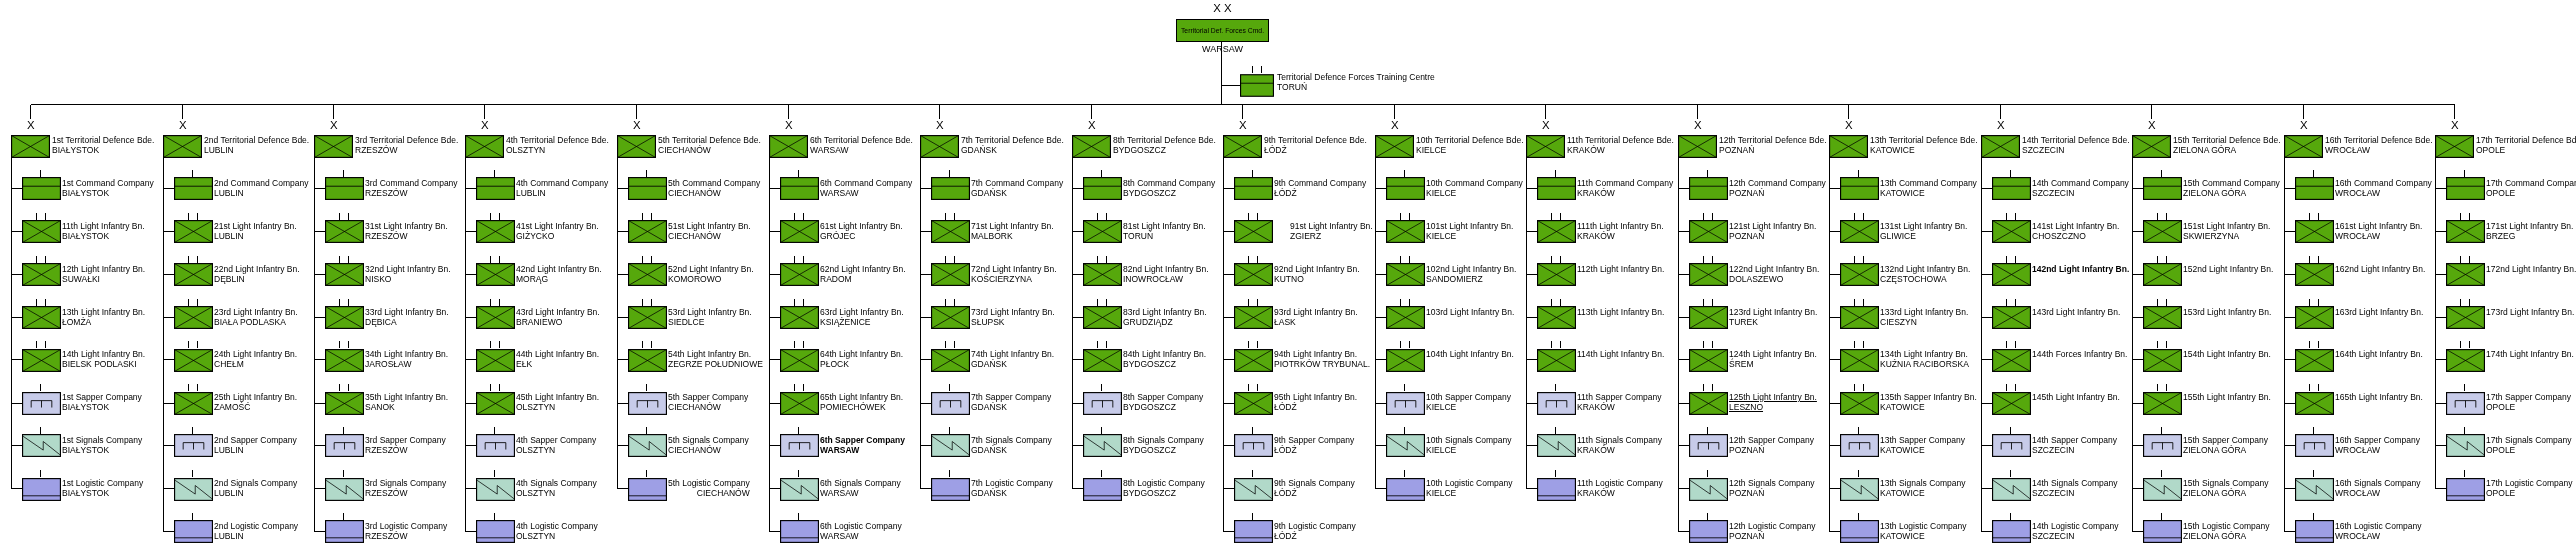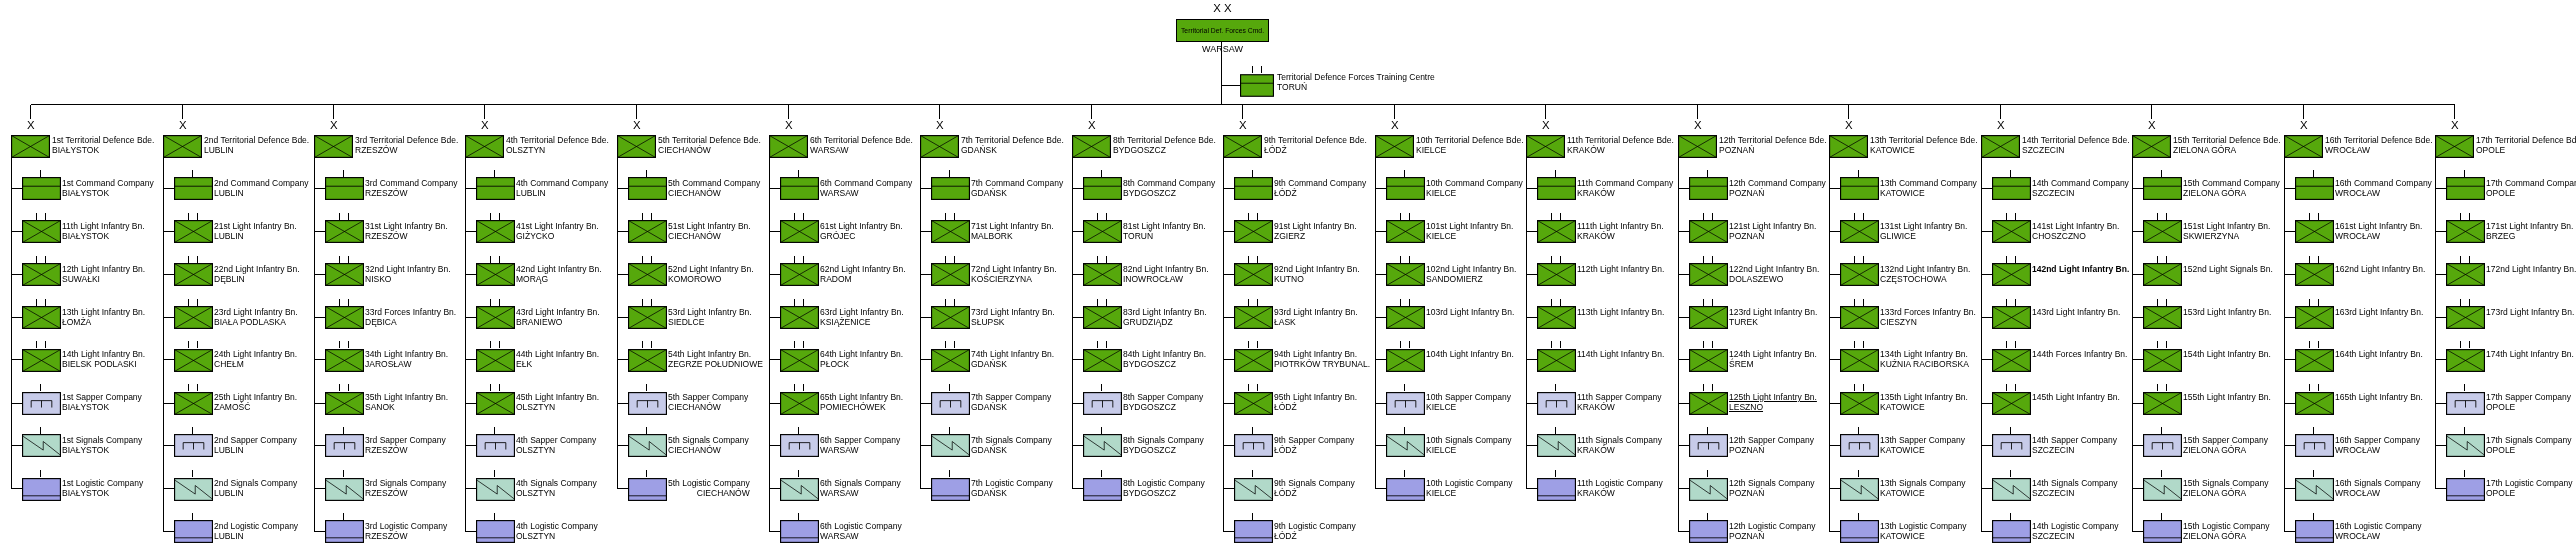--- a/index.html
+++ b/index.html
@@ -306,21 +306,21 @@
       </div>
       <div class="tick" style="left:36px;top:299px;"></div>
       <div class="tick" style="left:45px;top:299px;"></div>
       <div class="hline" style="left:10.8px;top:317px;width:10.8px;"></div>
       <svg class="unitbox" style="left:21.6px;top:306px;" width="39" height="23" viewBox="0 0 68 40">
         <rect x="1" y="1" width="66" height="38" fill="#56A80C" stroke="#000" stroke-width="2"></rect>
         <line x1="1" y1="1" x2="67" y2="39" stroke="#000" stroke-width="1.3"></line>
         <line x1="67" y1="1" x2="1" y2="39" stroke="#000" stroke-width="1.3"></line>
       </svg>
       <div class="lbl" style="left:62px;top:307px;">
-        <div>33rd Forces Infantry Bn.</div>
+        <div>33rd Light Infantry Bn.</div>
         <div>DĘBICA</div>
       </div>
       <div class="tick" style="left:36px;top:341px;"></div>
       <div class="tick" style="left:45px;top:341px;"></div>
       <div class="hline" style="left:10.8px;top:359px;width:10.8px;"></div>
       <svg class="unitbox" style="left:21.6px;top:349px;" width="39" height="23" viewBox="0 0 68 40">
         <rect x="1" y="1" width="66" height="38" fill="#56A80C" stroke="#000" stroke-width="2"></rect>
         <line x1="1" y1="1" x2="67" y2="39" stroke="#000" stroke-width="1.3"></line>
         <line x1="67" y1="1" x2="1" y2="39" stroke="#000" stroke-width="1.3"></line>
       </svg>
@@ -669,21 +669,21 @@
       <div class="lbl" style="left:62px;top:392px;">
         <div>65th Light Infantry Bn.</div>
         <div>POMIECHÓWEK</div>
       </div>
       <div class="tick" style="left:40px;top:427px;"></div>
       <div class="hline" style="left:10.8px;top:445px;width:10.8px;"></div>
       <svg class="unitbox" style="left:21.6px;top:434px;" width="39" height="23" viewBox="0 0 68 40">
         <rect x="1" y="1" width="66" height="38" fill="#C7CBE9" stroke="#000" stroke-width="2"></rect>
         <path d="M16,27 V15 H52 V27 M34,15 V27" fill="none" stroke="#000" stroke-width="1.5"></path>
       </svg>
-      <div class="lbl" style="left:62px;top:435px;">
+      <div class="lbl" style="left:62px;top:435px;font-weight:bold;">
         <div>6th Sapper Company</div>
         <div>WARSAW</div>
       </div>
       <div class="tick" style="left:40px;top:470px;"></div>
       <div class="hline" style="left:10.8px;top:488px;width:10.8px;"></div>
       <svg class="unitbox" style="left:21.6px;top:478px;" width="39" height="23" viewBox="0 0 68 40">
         <rect x="1" y="1" width="66" height="38" fill="#B1D9C9" stroke="#000" stroke-width="2"></rect>
         <path d="M2,4 L37,28 L37,13 L66,36" fill="none" stroke="#000" stroke-width="1.3"></path>
       </svg>
       <div class="lbl" style="left:62px;top:478px;">
@@ -929,21 +929,21 @@
         <div>ŁÓDŹ</div>
       </div>
       <div class="tick" style="left:36px;top:213px;"></div>
       <div class="tick" style="left:45px;top:213px;"></div>
       <div class="hline" style="left:10.8px;top:231px;width:10.8px;"></div>
       <svg class="unitbox" style="left:21.6px;top:220px;" width="39" height="23" viewBox="0 0 68 40">
         <rect x="1" y="1" width="66" height="38" fill="#56A80C" stroke="#000" stroke-width="2"></rect>
         <line x1="1" y1="1" x2="67" y2="39" stroke="#000" stroke-width="1.3"></line>
         <line x1="67" y1="1" x2="1" y2="39" stroke="#000" stroke-width="1.3"></line>
       </svg>
-      <div class="lbl" style="left:62px;top:221px;">
+      <div class="lbl" style="left:62px;top:221px;padding-left:16px;">
         <div>91st Light Infantry Bn.</div>
         <div>ZGIERZ</div>
       </div>
       <div class="tick" style="left:36px;top:256px;"></div>
       <div class="tick" style="left:45px;top:256px;"></div>
       <div class="hline" style="left:10.8px;top:274px;width:10.8px;"></div>
       <svg class="unitbox" style="left:21.6px;top:263px;" width="39" height="23" viewBox="0 0 68 40">
         <rect x="1" y="1" width="66" height="38" fill="#56A80C" stroke="#000" stroke-width="2"></rect>
         <line x1="1" y1="1" x2="67" y2="39" stroke="#000" stroke-width="1.3"></line>
         <line x1="67" y1="1" x2="1" y2="39" stroke="#000" stroke-width="1.3"></line>
@@ -1386,21 +1386,21 @@
       </div>
       <div class="tick" style="left:36px;top:299px;"></div>
       <div class="tick" style="left:45px;top:299px;"></div>
       <div class="hline" style="left:10.8px;top:317px;width:10.8px;"></div>
       <svg class="unitbox" style="left:21.6px;top:306px;" width="39" height="23" viewBox="0 0 68 40">
         <rect x="1" y="1" width="66" height="38" fill="#56A80C" stroke="#000" stroke-width="2"></rect>
         <line x1="1" y1="1" x2="67" y2="39" stroke="#000" stroke-width="1.3"></line>
         <line x1="67" y1="1" x2="1" y2="39" stroke="#000" stroke-width="1.3"></line>
       </svg>
       <div class="lbl" style="left:62px;top:307px;">
-        <div>133rd Forces Infantry Bn.</div>
+        <div>133rd Light Infantry Bn.</div>
         <div>CIESZYN</div>
       </div>
       <div class="tick" style="left:36px;top:341px;"></div>
       <div class="tick" style="left:45px;top:341px;"></div>
       <div class="hline" style="left:10.8px;top:359px;width:10.8px;"></div>
       <svg class="unitbox" style="left:21.6px;top:349px;" width="39" height="23" viewBox="0 0 68 40">
         <rect x="1" y="1" width="66" height="38" fill="#56A80C" stroke="#000" stroke-width="2"></rect>
         <line x1="1" y1="1" x2="67" y2="39" stroke="#000" stroke-width="1.3"></line>
         <line x1="67" y1="1" x2="1" y2="39" stroke="#000" stroke-width="1.3"></line>
       </svg>
@@ -1410,21 +1410,21 @@
       </div>
       <div class="tick" style="left:36px;top:384px;"></div>
       <div class="tick" style="left:45px;top:384px;"></div>
       <div class="hline" style="left:10.8px;top:403px;width:10.8px;"></div>
       <svg class="unitbox" style="left:21.6px;top:392px;" width="39" height="23" viewBox="0 0 68 40">
         <rect x="1" y="1" width="66" height="38" fill="#56A80C" stroke="#000" stroke-width="2"></rect>
         <line x1="1" y1="1" x2="67" y2="39" stroke="#000" stroke-width="1.3"></line>
         <line x1="67" y1="1" x2="1" y2="39" stroke="#000" stroke-width="1.3"></line>
       </svg>
       <div class="lbl" style="left:62px;top:392px;">
-        <div>135th Light Infantry Bn.</div>
+        <div>135th Sapper Infantry Bn.</div>
         <div>KATOWICE</div>
       </div>
       <div class="tick" style="left:40px;top:427px;"></div>
       <div class="hline" style="left:10.8px;top:445px;width:10.8px;"></div>
       <svg class="unitbox" style="left:21.6px;top:434px;" width="39" height="23" viewBox="0 0 68 40">
         <rect x="1" y="1" width="66" height="38" fill="#C7CBE9" stroke="#000" stroke-width="2"></rect>
         <path d="M16,27 V15 H52 V27 M34,15 V27" fill="none" stroke="#000" stroke-width="1.5"></path>
       </svg>
       <div class="lbl" style="left:62px;top:435px;">
         <div>13th Sapper Company</div>
@@ -1602,21 +1602,21 @@
       </div>
       <div class="tick" style="left:36px;top:256px;"></div>
       <div class="tick" style="left:45px;top:256px;"></div>
       <div class="hline" style="left:10.8px;top:274px;width:10.8px;"></div>
       <svg class="unitbox" style="left:21.6px;top:263px;" width="39" height="23" viewBox="0 0 68 40">
         <rect x="1" y="1" width="66" height="38" fill="#56A80C" stroke="#000" stroke-width="2"></rect>
         <line x1="1" y1="1" x2="67" y2="39" stroke="#000" stroke-width="1.3"></line>
         <line x1="67" y1="1" x2="1" y2="39" stroke="#000" stroke-width="1.3"></line>
       </svg>
       <div class="lbl" style="left:62px;top:264px;">
-        <div>152nd Light Signals Bn.</div>
+        <div>152nd Light Infantry Bn.</div>
         <div></div>
       </div>
       <div class="tick" style="left:36px;top:299px;"></div>
       <div class="tick" style="left:45px;top:299px;"></div>
       <div class="hline" style="left:10.8px;top:317px;width:10.8px;"></div>
       <svg class="unitbox" style="left:21.6px;top:306px;" width="39" height="23" viewBox="0 0 68 40">
         <rect x="1" y="1" width="66" height="38" fill="#56A80C" stroke="#000" stroke-width="2"></rect>
         <line x1="1" y1="1" x2="67" y2="39" stroke="#000" stroke-width="1.3"></line>
         <line x1="67" y1="1" x2="1" y2="39" stroke="#000" stroke-width="1.3"></line>
       </svg>

